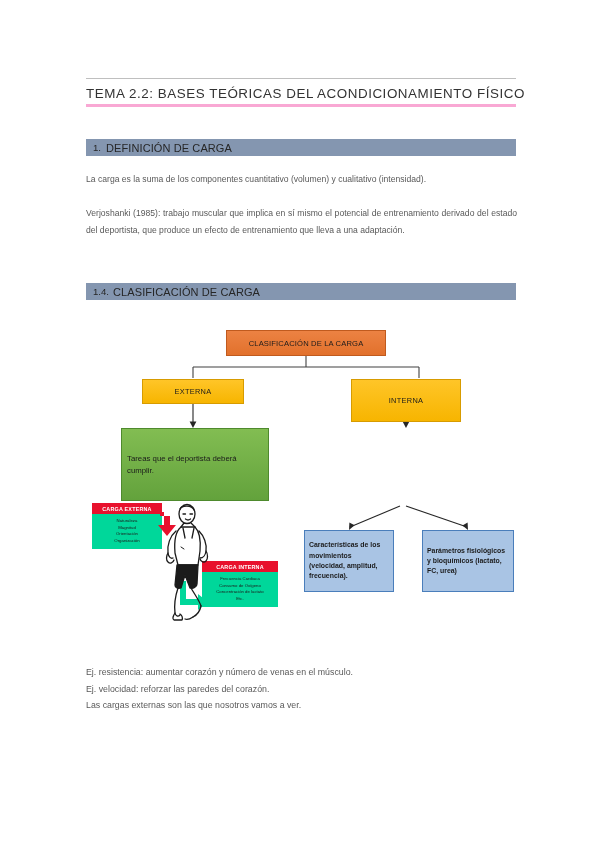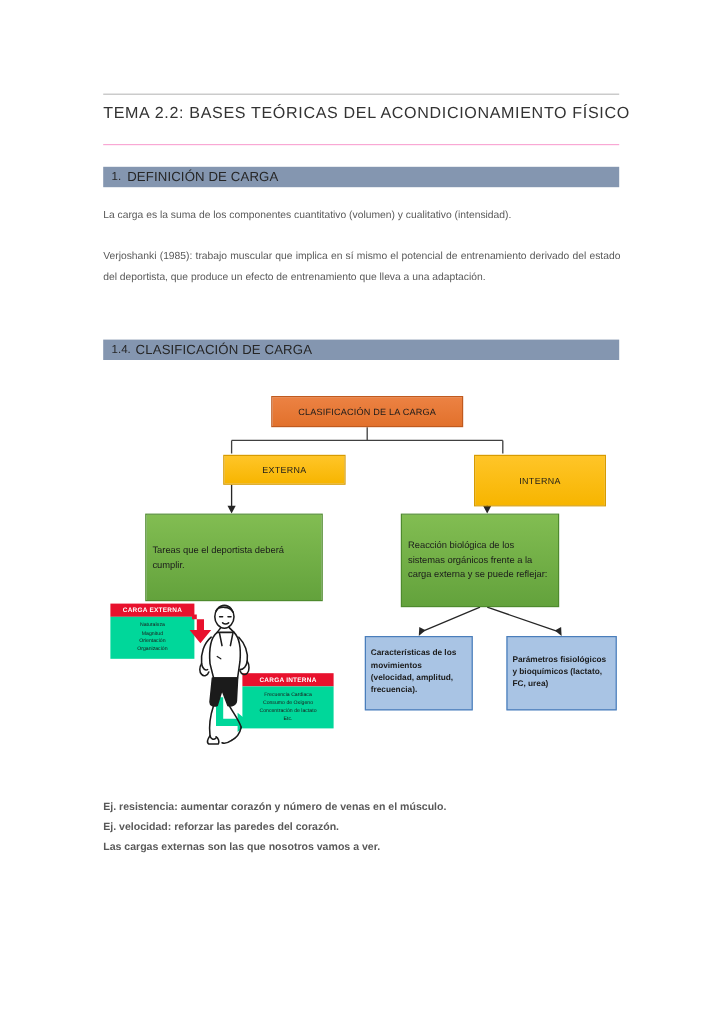--- a/index.html
+++ b/index.html
@@ -16,22 +16,22 @@
     overflow: hidden;
   }
 
   
   .doc-title-wrap {
     position: absolute;
     left: 86px;
     top: 78px;
     width: 430px;
     border-top: 1px solid #bfbfbf;
-    border-bottom: 1px solid #f9a8d4;
-    padding: 7px 0 19px 0;
+    border-bottom: 3px solid #f9a8d4;
+    padding: 7px 0 3px 0;
   }
   .doc-title {
     font-size: 13.4px;
     letter-spacing: 0.55px;
     color: #333333;
     font-weight: 400;
     white-space: nowrap;
   }
 
   
@@ -73,21 +73,20 @@
   #para-1 { top: 171px; }
   #para-2 { top: 205px; }
 
   .closing {
     position: absolute;
     left: 86px;
     width: 431px;
     font-size: 8.8px;
     line-height: 16.6px;
     color: #595959;
-    font-weight: bold;
   }
   #closing { top: 664px; }
 
   
   .diagram {
     position: absolute;
     left: 86px;
     top: 325px;
     width: 440px;
     height: 300px;
@@ -106,21 +105,20 @@
     color: #1b1b1b;
     font-size: 7.6px;
     letter-spacing: 0.15px;
   }
   .node-cat {
     background: linear-gradient(180deg, #ffc528 0%, #f7b500 100%);
     border: 1px solid #d79b00;
     color: #1b1b1b;
     font-size: 7.4px;
     letter-spacing: 0.3px;
-    margin-left: 44px;
   }
   .node-green {
     background: linear-gradient(180deg, #82bd52 0%, #63a23c 100%);
     border: 1px solid #4e8a2d;
     color: #1b1b1b;
     font-size: 7.8px;
     line-height: 12px;
     padding: 3px 5px;
   }
   .node-blue {
@@ -237,21 +235,20 @@
     <path d="M320,181 L381,202" stroke="#262626" stroke-width="1.1" fill="none"></path>
     <path d="M382,205 L376.4,200.4 L381.6,197.6 Z" fill="#262626"></path>
   </svg>
 
   <div class="node node-root" id="node-root">CLASIFICACIÓN DE LA CARGA</div>
 
   <div class="node node-cat" id="node-ext">EXTERNA</div>
   <div class="node node-cat" id="node-int">INTERNA</div>
 
   <div class="node node-green" id="node-ext-d">Tareas que el deportista deberá cumplir.</div>
-  <div class="node node-green" id="node-int-d">Reacción biológica de los sistemas orgánicos frente a la carga externa y se puede reflejar:</div>
 
   <div class="node node-blue" id="node-blue-1">Características de los movimientos (velocidad, amplitud, frecuencia).</div>
   <div class="node node-blue" id="node-blue-2">Parámetros fisiológicos y bioquímicos (lactato, FC, urea)</div>
 
   <div class="inset">
 
     <div class="legend-box" id="legend-ext">
       <div class="legend-head">CARGA EXTERNA</div>
       <div class="legend-body">Naturaleza<br>Magnitud<br>Orientación<br>Organización</div>
     </div>

